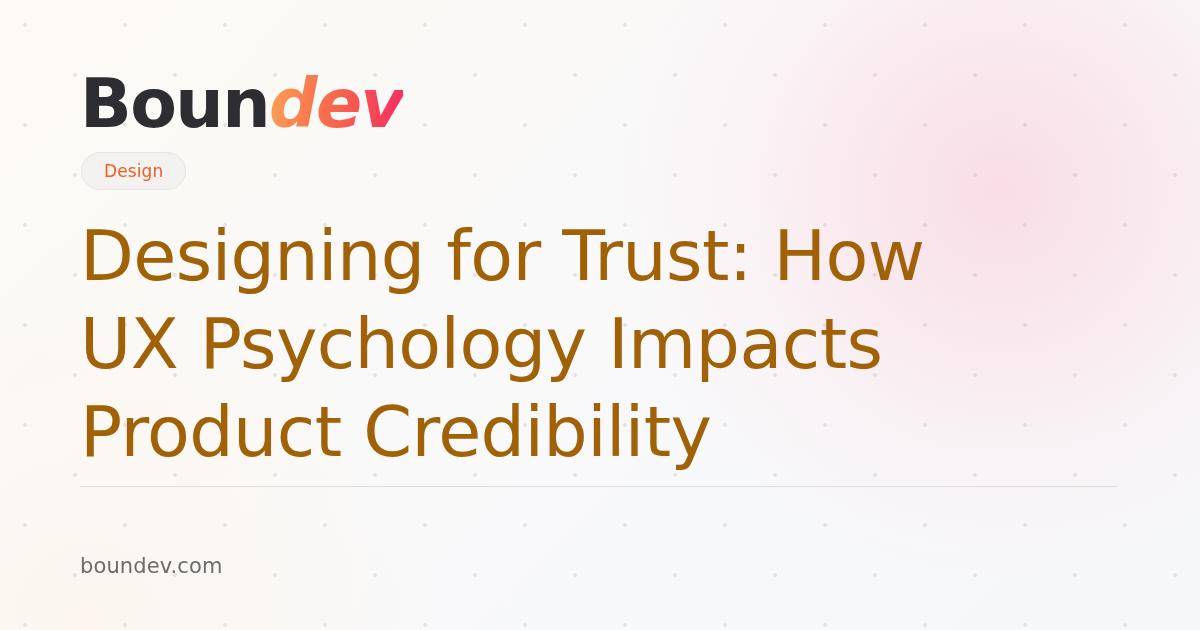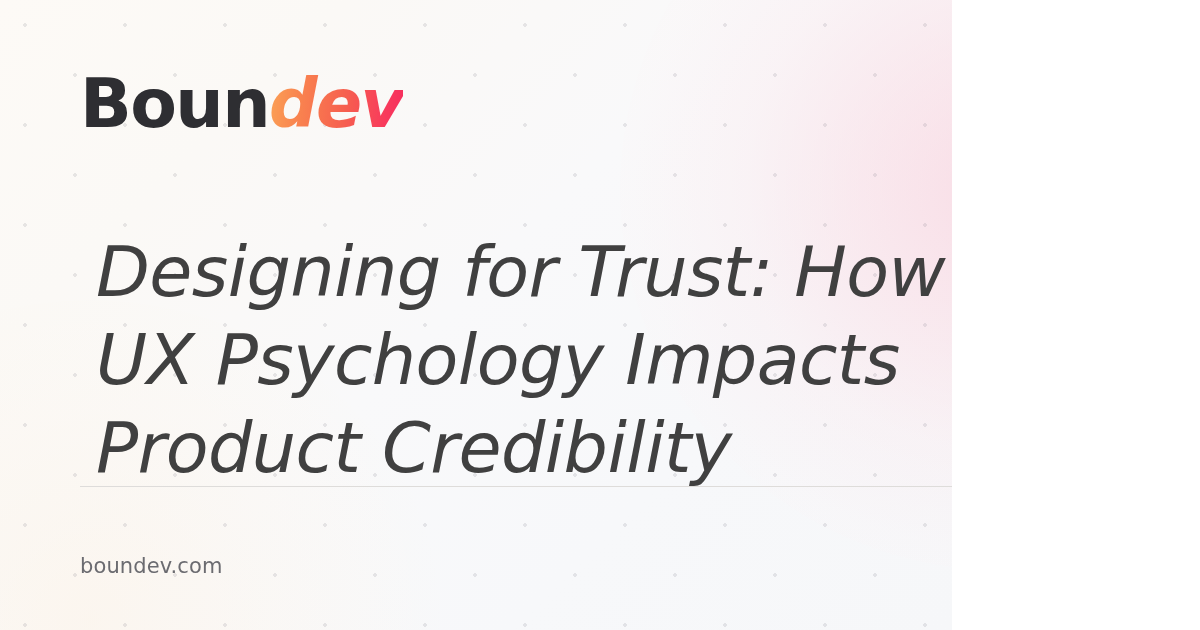--- a/index.html
+++ b/index.html
@@ -10,21 +10,21 @@
     width: 1200px;
     height: 630px;
     overflow: hidden;
     font-family: "DejaVu Sans", "Liberation Sans", sans-serif;
     background: #ffffff;
   }
 
   
   .card {
     position: relative;
-    width: 952px;
+    width: 1200px;
     height: 630px;
     overflow: hidden;
     background: #fbfaf8;
   }
 
   
   .bg-wash {
     position: absolute;
     inset: 0;
     background:
@@ -130,27 +130,26 @@
     letter-spacing: 0.1px;
     white-space: nowrap;
   }
 
   
   .headline {
     position: absolute;
     left: 80px;
     top: 212px;
     width: 960px;
-    margin: 16px;
-    color: #404040;
+    margin: 0;
+    color: #a16207;
     font-size: 70px;
     line-height: 88px;
     font-weight: 400;
     letter-spacing: -0.6px;
-    font-style: italic;
   }
 
   
   .divider {
     position: absolute;
     left: 80px;
     top: 486px;
     width: 1038px;
     height: 1px;
     background: #dedcda;
@@ -178,20 +177,23 @@
   <div class="bg-glow-pink"></div>
   <div class="bg-glow-warm"></div>
   <div class="bg-dots"></div>
 
   <div class="content">
 
     <div class="logo">
       <span class="logo-mark">Boun</span><span class="logo-accent">dev</span>
     </div>
 
+    <div class="badge">
+      <span>Design</span>
+    </div>
 
     <h1 class="headline">Designing for Trust: How UX Psychology Impacts Product Credibility</h1>
 
     <div class="divider"></div>
 
     <div class="footer-url">boundev.com</div>
 
   </div>
 </div>
 

